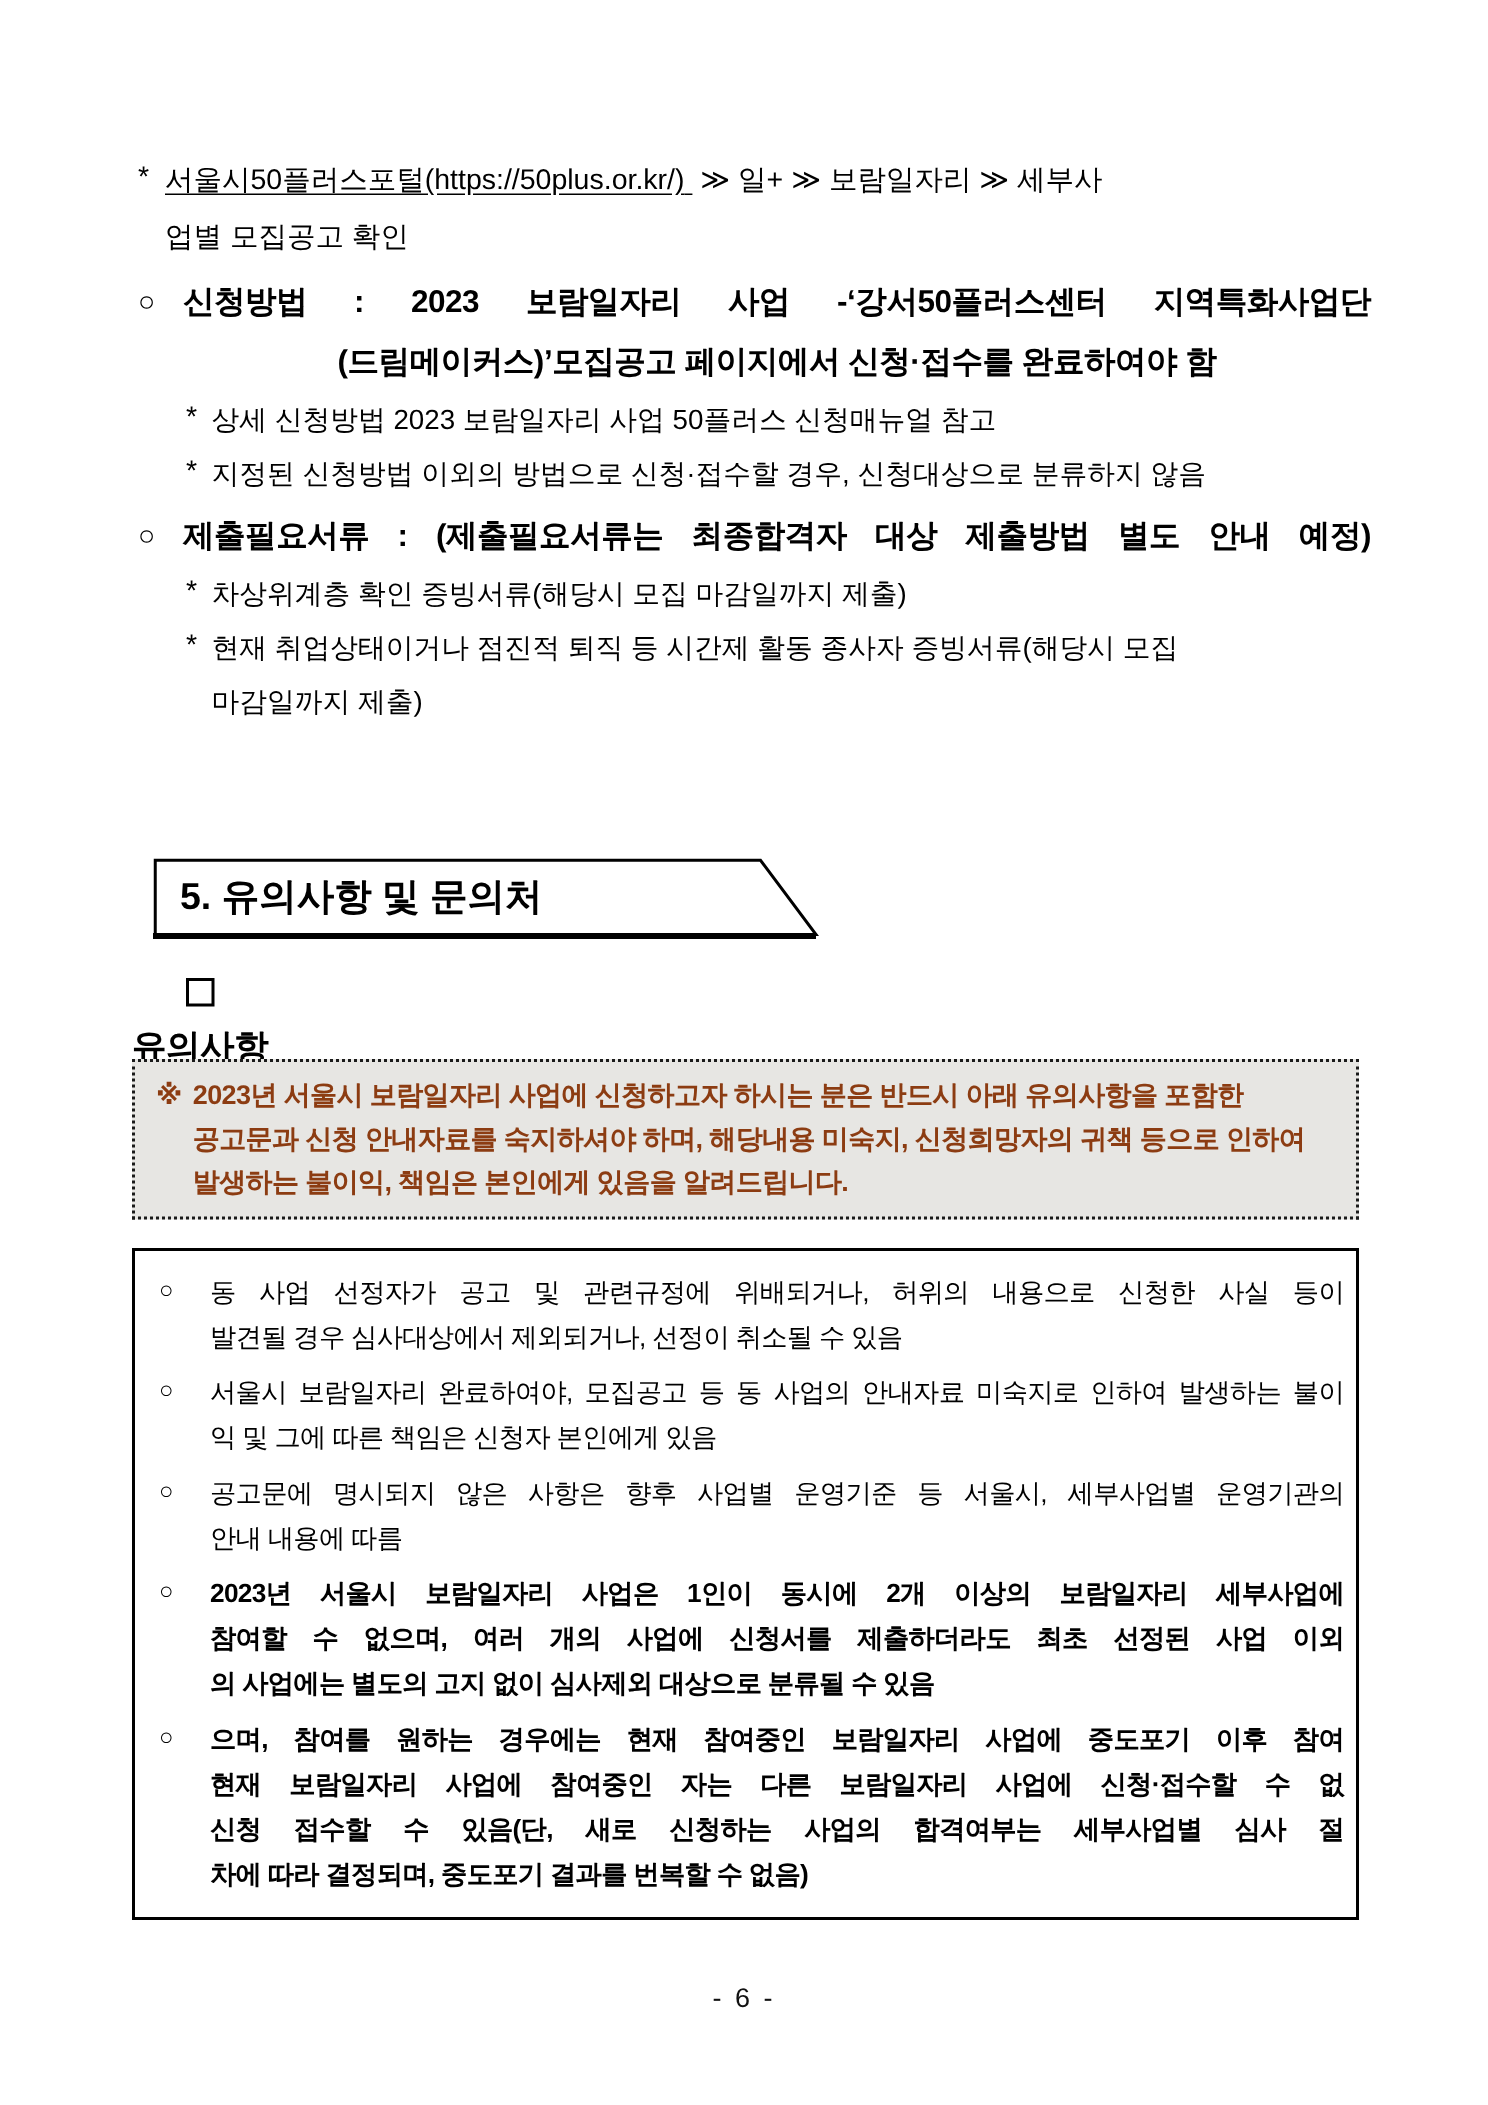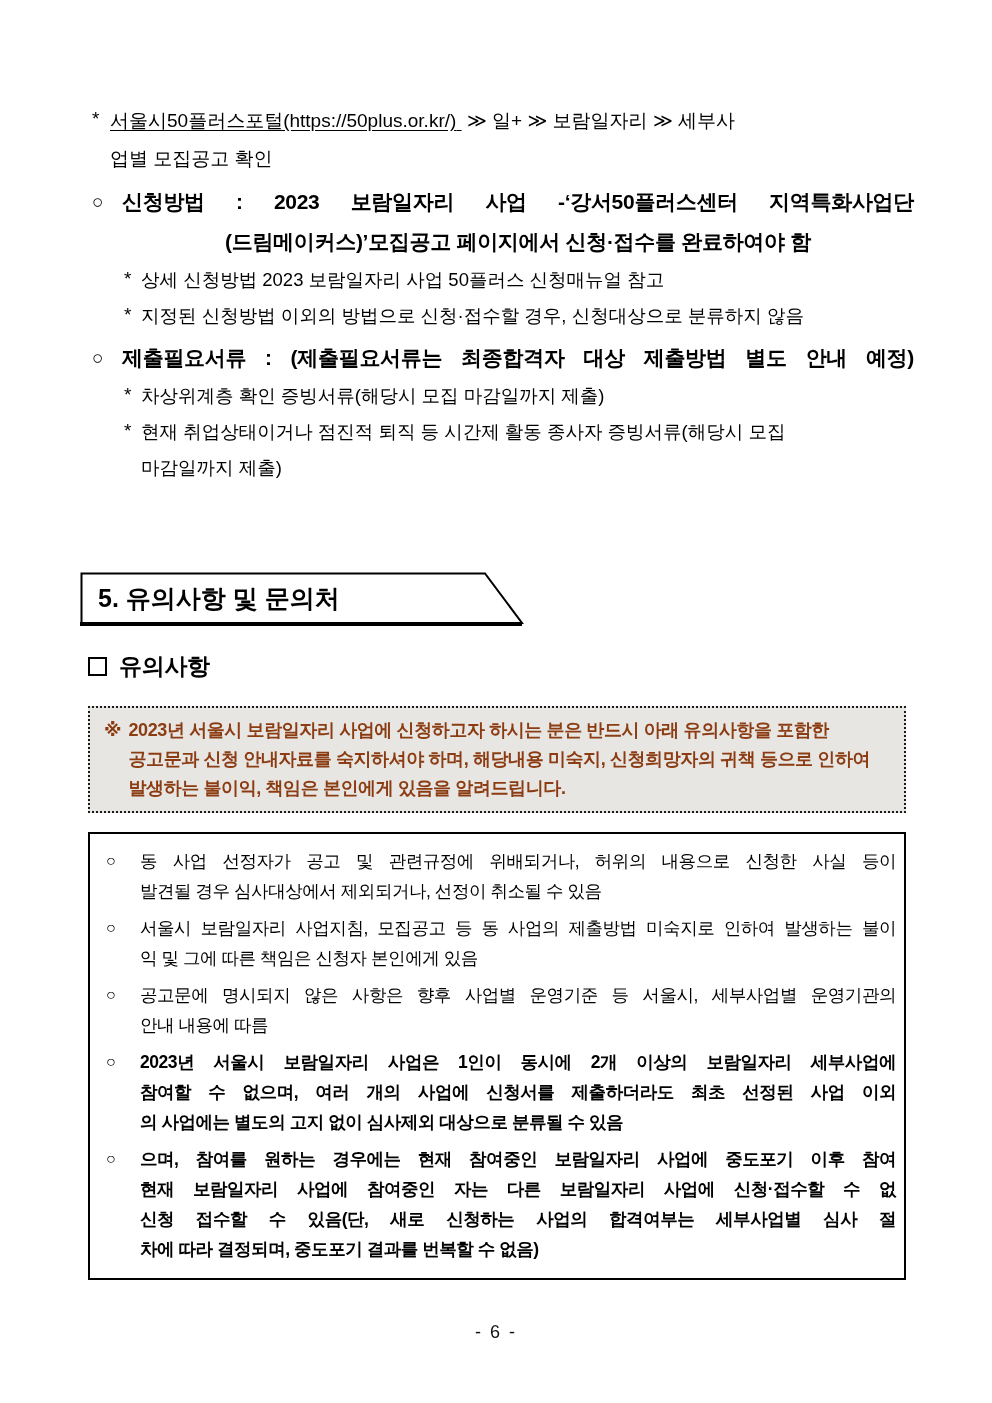--- a/index.html
+++ b/index.html
@@ -74,21 +74,21 @@
     display: flex;
     align-items: flex-start;
     padding-left: 32px;
   }
   .sub-star .star-mark { width: 17px; }
   .sub-star .star-body { font-size: 18.5px; line-height: 36px; }
 
   
   .section-banner {
     position: absolute;
-    left: 80px;
+    left: 102px;
     top: 572px;
     width: 444px;
     height: 68px;
   }
   .section-banner svg { display: block; }
   .section-banner .banner-title {
     position: absolute;
     left: 18px;
     top: 9px;
     font-size: 25px;
@@ -99,20 +99,21 @@
   }
 
   
   .cb-heading {
     position: absolute;
     left: 88px;
     top: 652px;
     display: flex;
     align-items: center;
     gap: 12px;
+    flex-direction: column;
   }
   .cb-square {
     width: 19px;
     height: 19px;
     border: 2px solid #000;
     display: inline-block;
   }
   .cb-heading .cb-text {
     font-size: 23px;
     font-weight: bold;
@@ -285,21 +286,21 @@
       <span class="lb-mark">○</span>
       <span class="lb-body">
         <span class="ln just">동 사업 선정자가 공고 및 관련규정에 위배되거나, 허위의 내용으로 신청한 사실 등이</span>
         <span class="ln">발견될 경우 심사대상에서 제외되거나, 선정이 취소될 수 있음</span>
       </span>
     </div>
 
     <div class="lb-item">
       <span class="lb-mark">○</span>
       <span class="lb-body">
-        <span class="ln just">서울시 보람일자리 사업지침, 모집공고 등 동 사업의 제출방법 미숙지로 인하여 발생하는 불이</span>
+        <span class="ln just">서울시 보람일자리 완료하여야, 모집공고 등 동 사업의 안내자료 미숙지로 인하여 발생하는 불이</span>
         <span class="ln">익 및 그에 따른 책임은 신청자 본인에게 있음</span>
       </span>
     </div>
 
     <div class="lb-item">
       <span class="lb-mark">○</span>
       <span class="lb-body">
         <span class="ln just">공고문에 명시되지 않은 사항은 향후 사업별 운영기준 등 서울시, 세부사업별 운영기관의</span>
         <span class="ln">안내 내용에 따름</span>
       </span>

